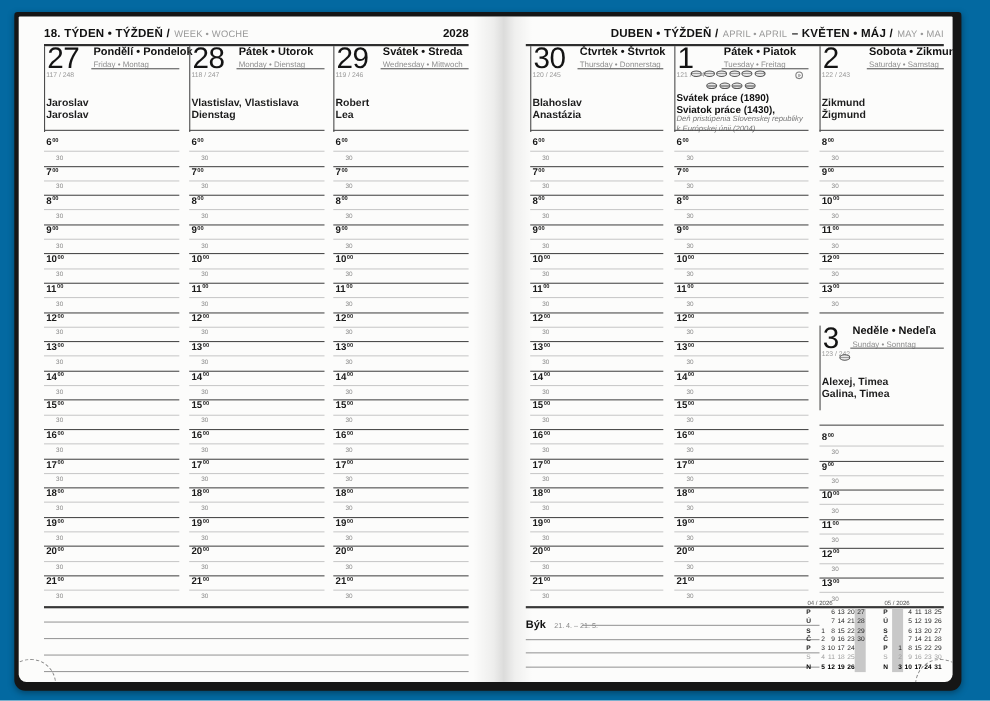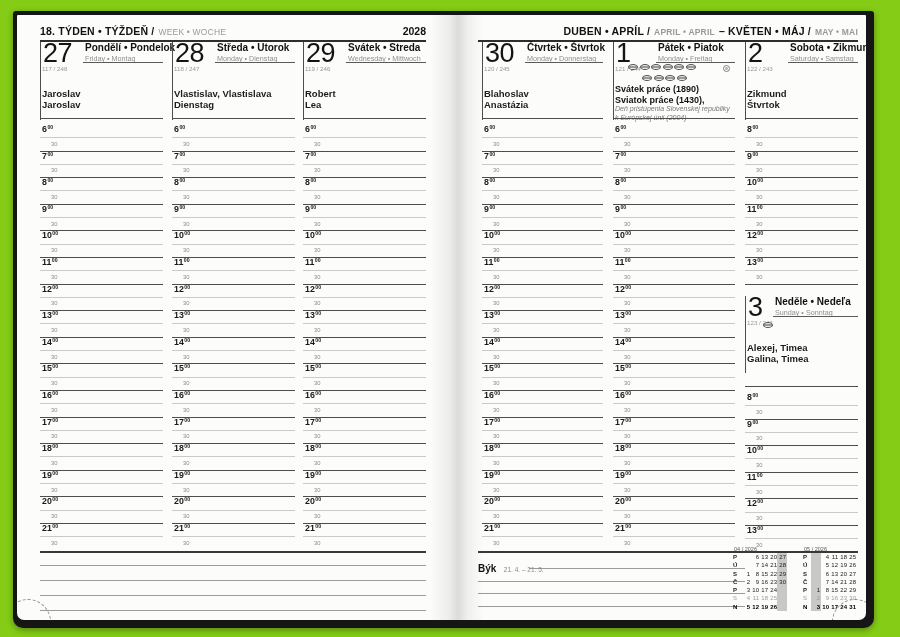--- a/index.html
+++ b/index.html
@@ -1,28 +1,28 @@
 <!DOCTYPE html>
 <html><head>
 <meta charset="utf-8">
 <style>
   html,body{margin:0;padding:0;background:#fff;}
   body{font-family:"Liberation Sans", sans-serif;-webkit-font-smoothing:antialiased;}
-  .screen{position:relative;width:900px;height:637px;background:#84cc16;overflow:hidden;}
+  .screen{position:relative;width:900px;height:637px;background:#0369a1;overflow:hidden;}
   .frame{position:absolute;left:13px;top:11px;width:861px;height:617px;background:#161616;
          border-radius:3px 3px 10px 10px;box-shadow:0 2px 6px rgba(0,0,0,.35);}
   .pages{position:absolute;left:4px;top:4px;width:849px;height:605px;background:#fcfcfb;
          overflow:hidden;border-radius:1px 1px 7px 7px;}
 
   
   .lp-header{position:absolute;left:23px;top:10px;width:386px;display:flex;align-items:baseline;}
   .rp-header{position:absolute;left:461px;top:10px;width:380px;display:flex;justify-content:flex-end;align-items:baseline;gap:4px;}
   .hdr-bold{font-size:10.5px;font-weight:bold;color:#111;letter-spacing:.2px;}
   .hdr-light{font-size:8.5px;color:#999;margin-left:4px;letter-spacing:.2px;}
-  .rp-header .hdr-light{margin-left:0;font-weight:bold;}
+  .rp-header .hdr-light{margin-left:0;}
   .hdr-year{margin-left:auto;font-size:10.5px;font-weight:bold;color:#111;}
   .rule{position:absolute;top:25px;height:1.5px;background:#2e2e2e;}
   .lp-rule{left:23px;width:386px;}
   .rp-rule{left:461px;width:380px;}
 
   
   .day-col{position:absolute;top:27px;height:560px;}
   .vline{position:absolute;left:0;top:0;width:1px;height:78px;background:#4d4d4d;}
   .dnum{position:absolute;left:3px;top:-4px;font-size:27px;font-weight:300;color:#141414;letter-spacing:-.5px;}
   .dtitle{position:absolute;left:45px;top:0;font-size:10px;font-weight:bold;color:#111;white-space:nowrap;}
@@ -94,21 +94,21 @@
     <div class="pages" id="pages">
 
       <div class="lp-header">
         <span class="hdr-bold">18. TÝDEN • TÝŽDEŇ /</span>
         <span class="hdr-light">WEEK • WOCHE</span>
         <span class="hdr-year">2028</span>
       </div>
       <div class="rule lp-rule"></div>
 
       <div class="rp-header" id="rp-header">
-          <span class="hdr-bold">DUBEN • APRÍL /</span>
+          <span class="hdr-bold">DUBEN • TÝŽDEŇ /</span>
           <span class="hdr-light">APRIL • APRIL</span>
           <span class="hdr-bold">– KVĚTEN • MÁJ /</span>
           <span class="hdr-light">MAY • MAI</span>
         </div>
       <div class="rule rp-rule"></div>
 
       <div class="heavy lp-heavy"></div>
       <div class="heavy rp-heavy"></div>
 
       <div class="zodiac">
@@ -258,21 +258,21 @@
               </div>
               <div class="mr" style="border-bottom: none;">
                 <span class="ml">30</span>
               </div>
             </div>
           </div>
         </div>
         <div class="day-col" style="left: 155px; width: 123px;">
           <div class="vline"></div>
           <div class="dnum">28</div>
-          <div class="dtitle">Středa • Utorok</div>
+          <div class="dtitle">Pátek • Utorok</div>
           <div class="dsub">Monday • Dienstag</div>
           <div class="hrule"></div>
           <div class="dcounter">118 / 247</div>
           <div class="ndays">
             <div>Vlastislav, Vlastislava</div>
             <div>Dienstag</div>
           </div>
           <div class="gridtop" style="top: 76px;"></div>
           <div class="tgrid" style="top: 82px;">
             <div class="hb">
@@ -545,21 +545,21 @@
               <div class="mr" style="border-bottom: none;">
                 <span class="ml">30</span>
               </div>
             </div>
           </div>
         </div>
         <div class="day-col" style="left: 465px; width: 121px;">
           <div class="vline"></div>
           <div class="dnum">30</div>
           <div class="dtitle">Čtvrtek • Štvrtok</div>
-          <div class="dsub">Monday • Donnerstag</div>
+          <div class="dsub">Thursday • Donnerstag</div>
           <div class="hrule"></div>
           <div class="dcounter">120 / 245</div>
           <div class="ndays">
             <div>Blahoslav</div>
             <div>Anastázia</div>
           </div>
           <div class="gridtop" style="top: 76px;"></div>
           <div class="tgrid" style="top: 82px;">
             <div class="hb">
               <div class="hr">
@@ -688,21 +688,21 @@
               <div class="mr" style="border-bottom: none;">
                 <span class="ml">30</span>
               </div>
             </div>
           </div>
         </div>
         <div class="day-col" style="left: 596px; width: 122px;">
           <div class="vline"></div>
           <div class="dnum">1</div>
           <div class="dtitle">Pátek • Piatok</div>
-          <div class="dsub">Monday • Freitag</div>
+          <div class="dsub">Tuesday • Freitag</div>
           <div class="hrule"></div>
           <div class="dcounter">121 / 244</div>
           <div class="frow frow1">
             <span class="oval"></span>
             <span class="oval"></span>
             <span class="oval"></span>
             <span class="oval"></span>
             <span class="oval"></span>
             <span class="oval"></span>
           </div>
@@ -855,21 +855,21 @@
         </div>
         <div class="day-col" style="left: 728px; width: 113px;">
           <div class="vline"></div>
           <div class="dnum">2</div>
           <div class="dtitle">Sobota • Zikmund</div>
           <div class="dsub">Saturday • Samstag</div>
           <div class="hrule"></div>
           <div class="dcounter">122 / 243</div>
           <div class="ndays">
             <div>Zikmund</div>
-            <div>Štvrtok</div>
+            <div>Žigmund</div>
           </div>
           <div class="gridtop" style="top: 76px;"></div>
           <div class="tgrid" style="top: 82px;">
             <div class="hb">
               <div class="hr">
                 <span class="hl"><span class="hnum">8</span><span class="sup">00</span></span>
               </div>
               <div class="mr">
                 <span class="ml">30</span>
               </div>

